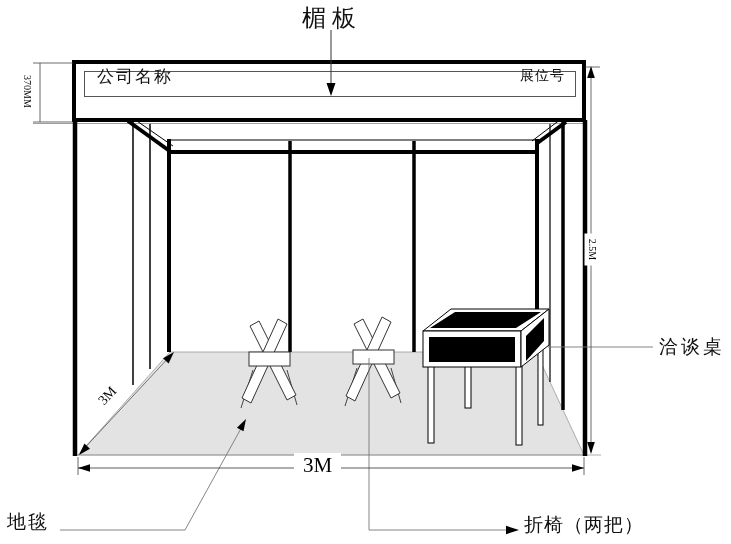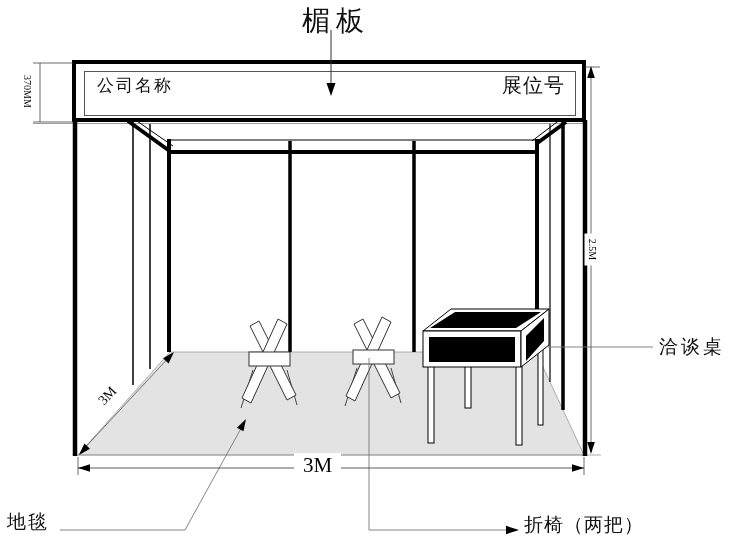--- a/index.html
+++ b/index.html
@@ -5,30 +5,30 @@
   html,body{margin:0;padding:0;background:#fff;}
   .canvas{
     position:relative;width:731px;height:544px;background:#fff;overflow:hidden;
     font-family:"DejaVu Sans",sans-serif;color:#111;
   }
   .fascia{
     position:absolute;left:72px;top:60px;width:514px;height:62px;
     border:4px solid #000;box-sizing:border-box;background:#fff;
   }
   .fascia-panel{
-    position:absolute;left:8px;top:7px;right:6px;height:45px;
+    position:absolute;left:8px;top:7px;right:6px;height:26px;
     border:1px solid #555;box-sizing:border-box;
     display:flex;align-items:center;justify-content:space-between;
     padding:0 10px 16px 12px;background:#fff;
   }
   .company{font-size:17px;letter-spacing:2px;}
-  .boothno{font-size:20px;letter-spacing:1px;}
+  .boothno{font-size:14px;letter-spacing:1px;}
   svg.draw{position:absolute;left:0;top:0;z-index:2;}
   .lbl{position:absolute;z-index:3;white-space:nowrap;}
-  .lbl-fascia{left:302px;top:2px;font-size:28px;letter-spacing:6px;}
+  .lbl-fascia{left:302px;top:2px;font-size:24px;letter-spacing:6px;}
   .lbl-table{left:659px;top:334px;font-size:19px;letter-spacing:3px;}
   .lbl-chairs{left:524px;top:512px;font-size:19px;letter-spacing:1px;}
   .lbl-carpet{left:7px;top:509px;font-size:19px;letter-spacing:2px;}
   .dim{font-family:"Liberation Serif",serif;color:#000;}
   .dim-width{left:294px;top:453px;font-size:21px;background:#fff;padding:0 9px;z-index:3;}
   .dim-depth{left:98px;top:388px;font-size:14px;transform:rotate(-47deg);transform-origin:center;z-index:3;}
   .dim-fh{left:3px;top:85px;width:46px;height:13px;font-size:10px;text-align:center;
           transform:rotate(90deg);transform-origin:center;z-index:3;}
   .dim-bh{left:575px;top:243px;width:32px;height:13px;font-size:10px;text-align:center;
           background:#fff;transform:rotate(90deg);transform-origin:center;z-index:3;}

